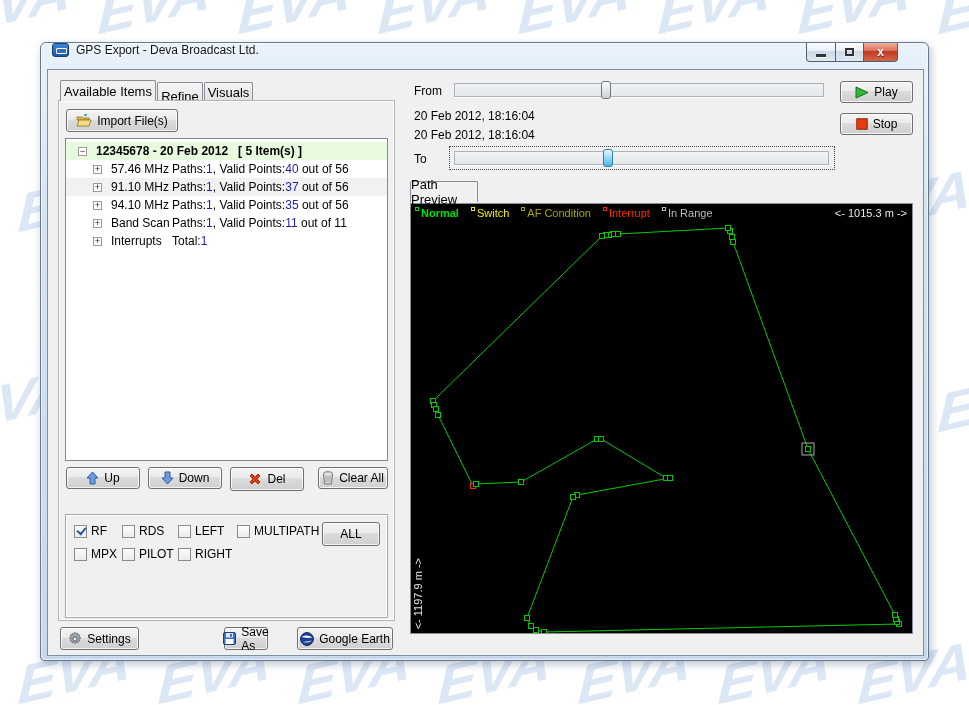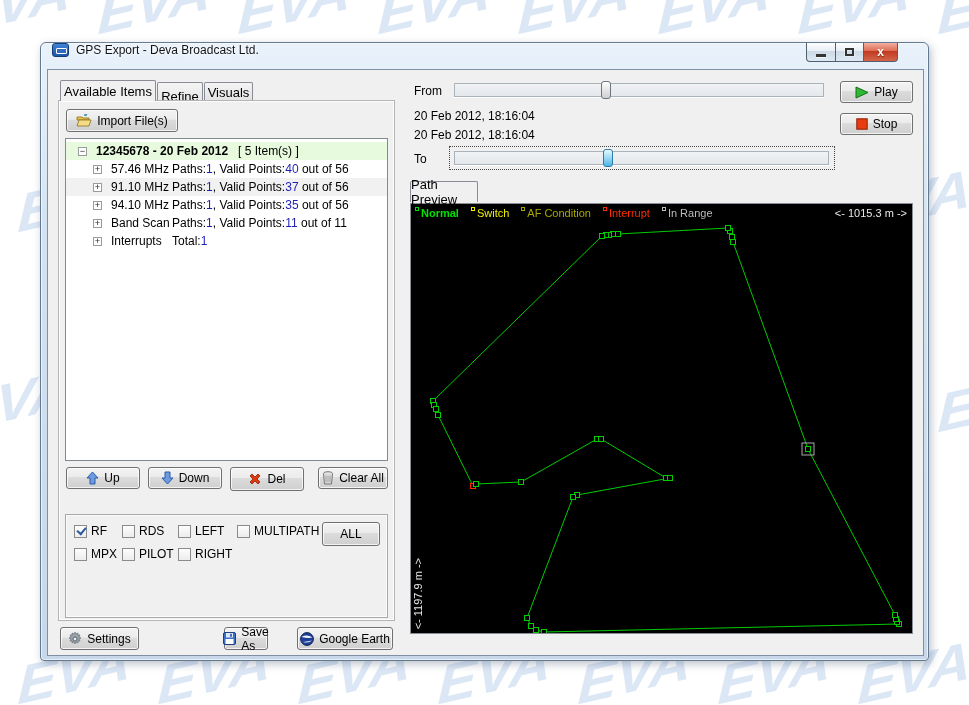--- a/index.html
+++ b/index.html
@@ -56,21 +56,21 @@
           border:1px solid #82898f; overflow:hidden; }
   .trow { position:relative; height:18px; display:flex; align-items:center; white-space:nowrap; }
   .trow.root { background:#e7fadd; }
   .trow.alt { background:#f1f1f1; }
   .ebox { width:9px; height:9px; border:1px solid #9b9b9b; background:#fff; font-size:9px; line-height:7px;
           text-align:center; color:#222; flex:0 0 9px; }
   .trow.root .ebox { margin-left:12px; }
   .trow.child .ebox { margin-left:27px; }
   .tname { margin-left:9px; }
   .trow.child .tname { width:61px; }
-  .root-count { font-weight:normal; margin-left:10px;text-align:right; }
+  .root-count { font-weight:bold; margin-left:10px;text-align:right; }
   .root-label { font-weight:bold; }
   .seg-b { color:#1f1fb4; }
 
   
   .cb { position:absolute; display:flex; align-items:center; gap:4px; }
   .cbbox { width:13px; height:13px; border:1px solid #8b8b8b; background:linear-gradient(#fdfdfd,#ececec); position:relative; }
   .cbbox.checked::after { content:""; position:absolute; left:2px; top:1px; width:7px; height:4px;
           border-left:2px solid #2c5aa0; border-bottom:2px solid #2c5aa0; transform:rotate(-50deg); }
 
   

